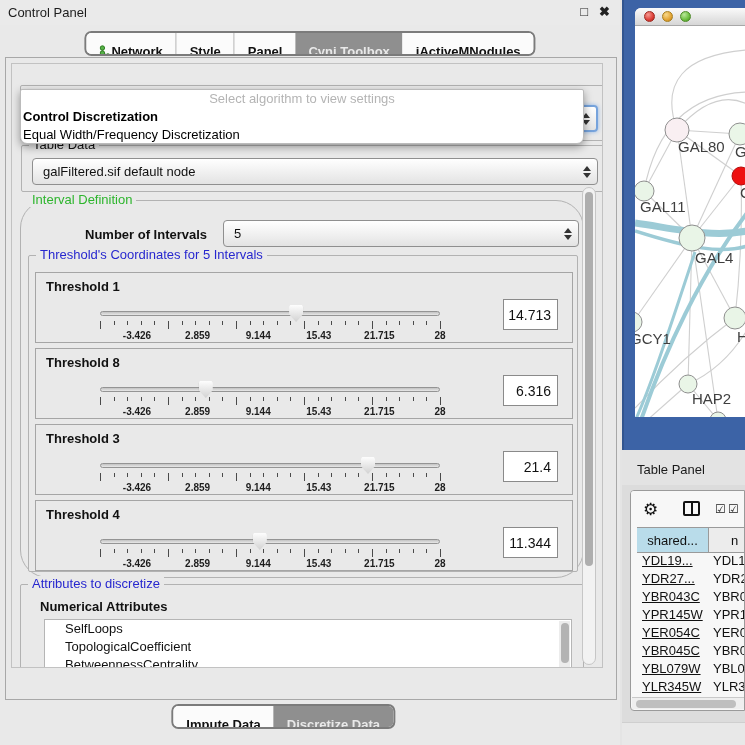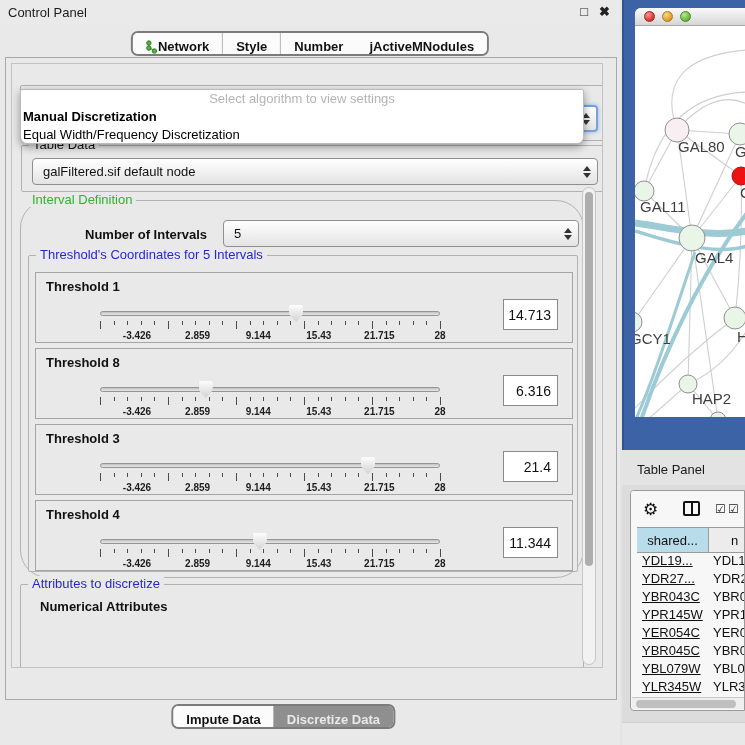--- a/index.html
+++ b/index.html
@@ -9,21 +9,21 @@
   #control-panel { position:absolute; left:0; top:0; width:620px; height:745px; background:#e9e9e9; }
   #cp-titlebar { position:absolute; left:0; top:0; width:620px; height:25px; background:#eaeaea; }
   #cp-title { position:absolute; left:8px; top:5px; font-size:13px; color:#1c1c1c; }
   .win-ico { position:absolute; top:4px; font-size:13px; font-weight:bold; color:#222; cursor:default; }
   #float-ico { right:32px; }
   #close-ico { right:10px; }
 
   .tabgroup { position:absolute; display:flex; border:2px solid #7b7b7b; border-radius:7px; overflow:hidden; background:#fbfbfb; height:25px; }
   #top-tabs { top:31px; left:50%; transform:translateX(-50%); }
   #bottom-tabs { top:704px; left:50%; transform:translateX(-62%); }
-  .tab { padding:16px 13px 0 13px; font-size:13px; font-weight:bold; color:#111; background:#fbfbfb; white-space:nowrap; height:100%; display:flex; align-items:flex-end; }
+  .tab { padding:16px 13px 0 13px; font-size:13px; font-weight:bold; color:#111; background:#fbfbfb; white-space:nowrap; height:100%; display:flex; align-items:center; }
   .tab.sep { border-left:1px solid #b5b5b5; }
   .tab.selected { background:#8f8f8f; color:#e9e9e9; }
 
   #cp-content { position:absolute; left:5px; top:57px; width:612px; height:643px; border:1px solid #a8a8a8; background:#e9e9e9; }
   #cp-viewport { position:absolute; left:5px; top:5px; width:592px; height:605px; border:1px solid #c2c2c2; background:#e9e9e9; overflow:hidden; }
 
   .fieldset { position:absolute; border:1px solid #b2b2b2; border-radius:2px; background:#e9e9e9; }
   .legend { position:absolute; top:-9px; left:7px; background:#e9e9e9; padding:0 4px; font-size:13px; white-space:nowrap; }
   .legend.green { color:#2db52d; }
   .legend.blue { color:#2727cf; }
@@ -118,21 +118,24 @@
         <circle cx="3" cy="3" r="2.2" fill="#57b347" stroke="#2f7d23"></circle>
         <circle cx="3" cy="8" r="2.2" fill="#57b347" stroke="#2f7d23"></circle>
         <circle cx="8.5" cy="11" r="2.2" fill="#57b347" stroke="#2f7d23"></circle>
       </svg>
       <span>Network</span>
     </div>
     <div class="tab sep">
         <span>Style</span>
       </div>
     <div class="tab sep">
-        <span>Number</span>
+        <span>Panel</span>
+      </div>
+    <div class="tab selected">
+        <span>Cyni Toolbox</span>
       </div>
     <div class="tab">
         <span>jActiveMNodules</span>
       </div>
   </div>
 
   <div id="cp-content">
     <div id="cp-viewport">
 
       <div class="fieldset" style="left:8px; top:21px; width:585px; height:56px;">
@@ -140,21 +143,21 @@
         <div class="combo focusring" style="left:9px; top:19px; width:568px;">
           <div class="spin">
               <i class="up"></i>
               <i class="dn"></i>
             </div>
         </div>
       </div>
 
       <div id="algo-popup">
         <div class="pop-row prompt">Select algorithm to view settings</div>
-        <div class="pop-row boldsel">Manual Discretization</div>
+        <div class="pop-row boldsel">Control Discretization</div>
         <div class="pop-row">Equal Width/Frequency Discretization</div>
       </div>
 
       <div class="fieldset" style="left:9px; top:81px; width:584px; height:47px;">
         <span class="legend black">Table Data</span>
         <div class="combo" style="left:10px; top:12px; width:566px;">
           <span>galFiltered.sif default node</span>
           <div class="spin">
               <i class="up"></i>
               <i class="dn"></i>
@@ -356,20 +359,30 @@
               </div>
               <div class="val-box">11.344</div>
             </div>
           </div>
         </div>
       </div>
 
       <div class="fieldset" style="left:8px; top:520px; width:564px; height:88px;">
         <span class="legend blue">Attributes to discretize</span>
         <span id="attr-title">Numerical Attributes</span>
+        <div id="attr-list">
+          <div>
+              <div class="attr-item">SelfLoops</div>
+              <div class="attr-item">TopologicalCoefficient</div>
+              <div class="attr-item">BetweennessCentrality</div>
+            </div>
+          <div id="attr-scroll">
+              <div id="attr-thumb"></div>
+            </div>
+        </div>
       </div>
 
     </div>
 
     <div id="cp-vscroll">
       <div id="cp-vthumb"></div>
     </div>
   </div>
 
   <div class="tabgroup" id="bottom-tabs">

